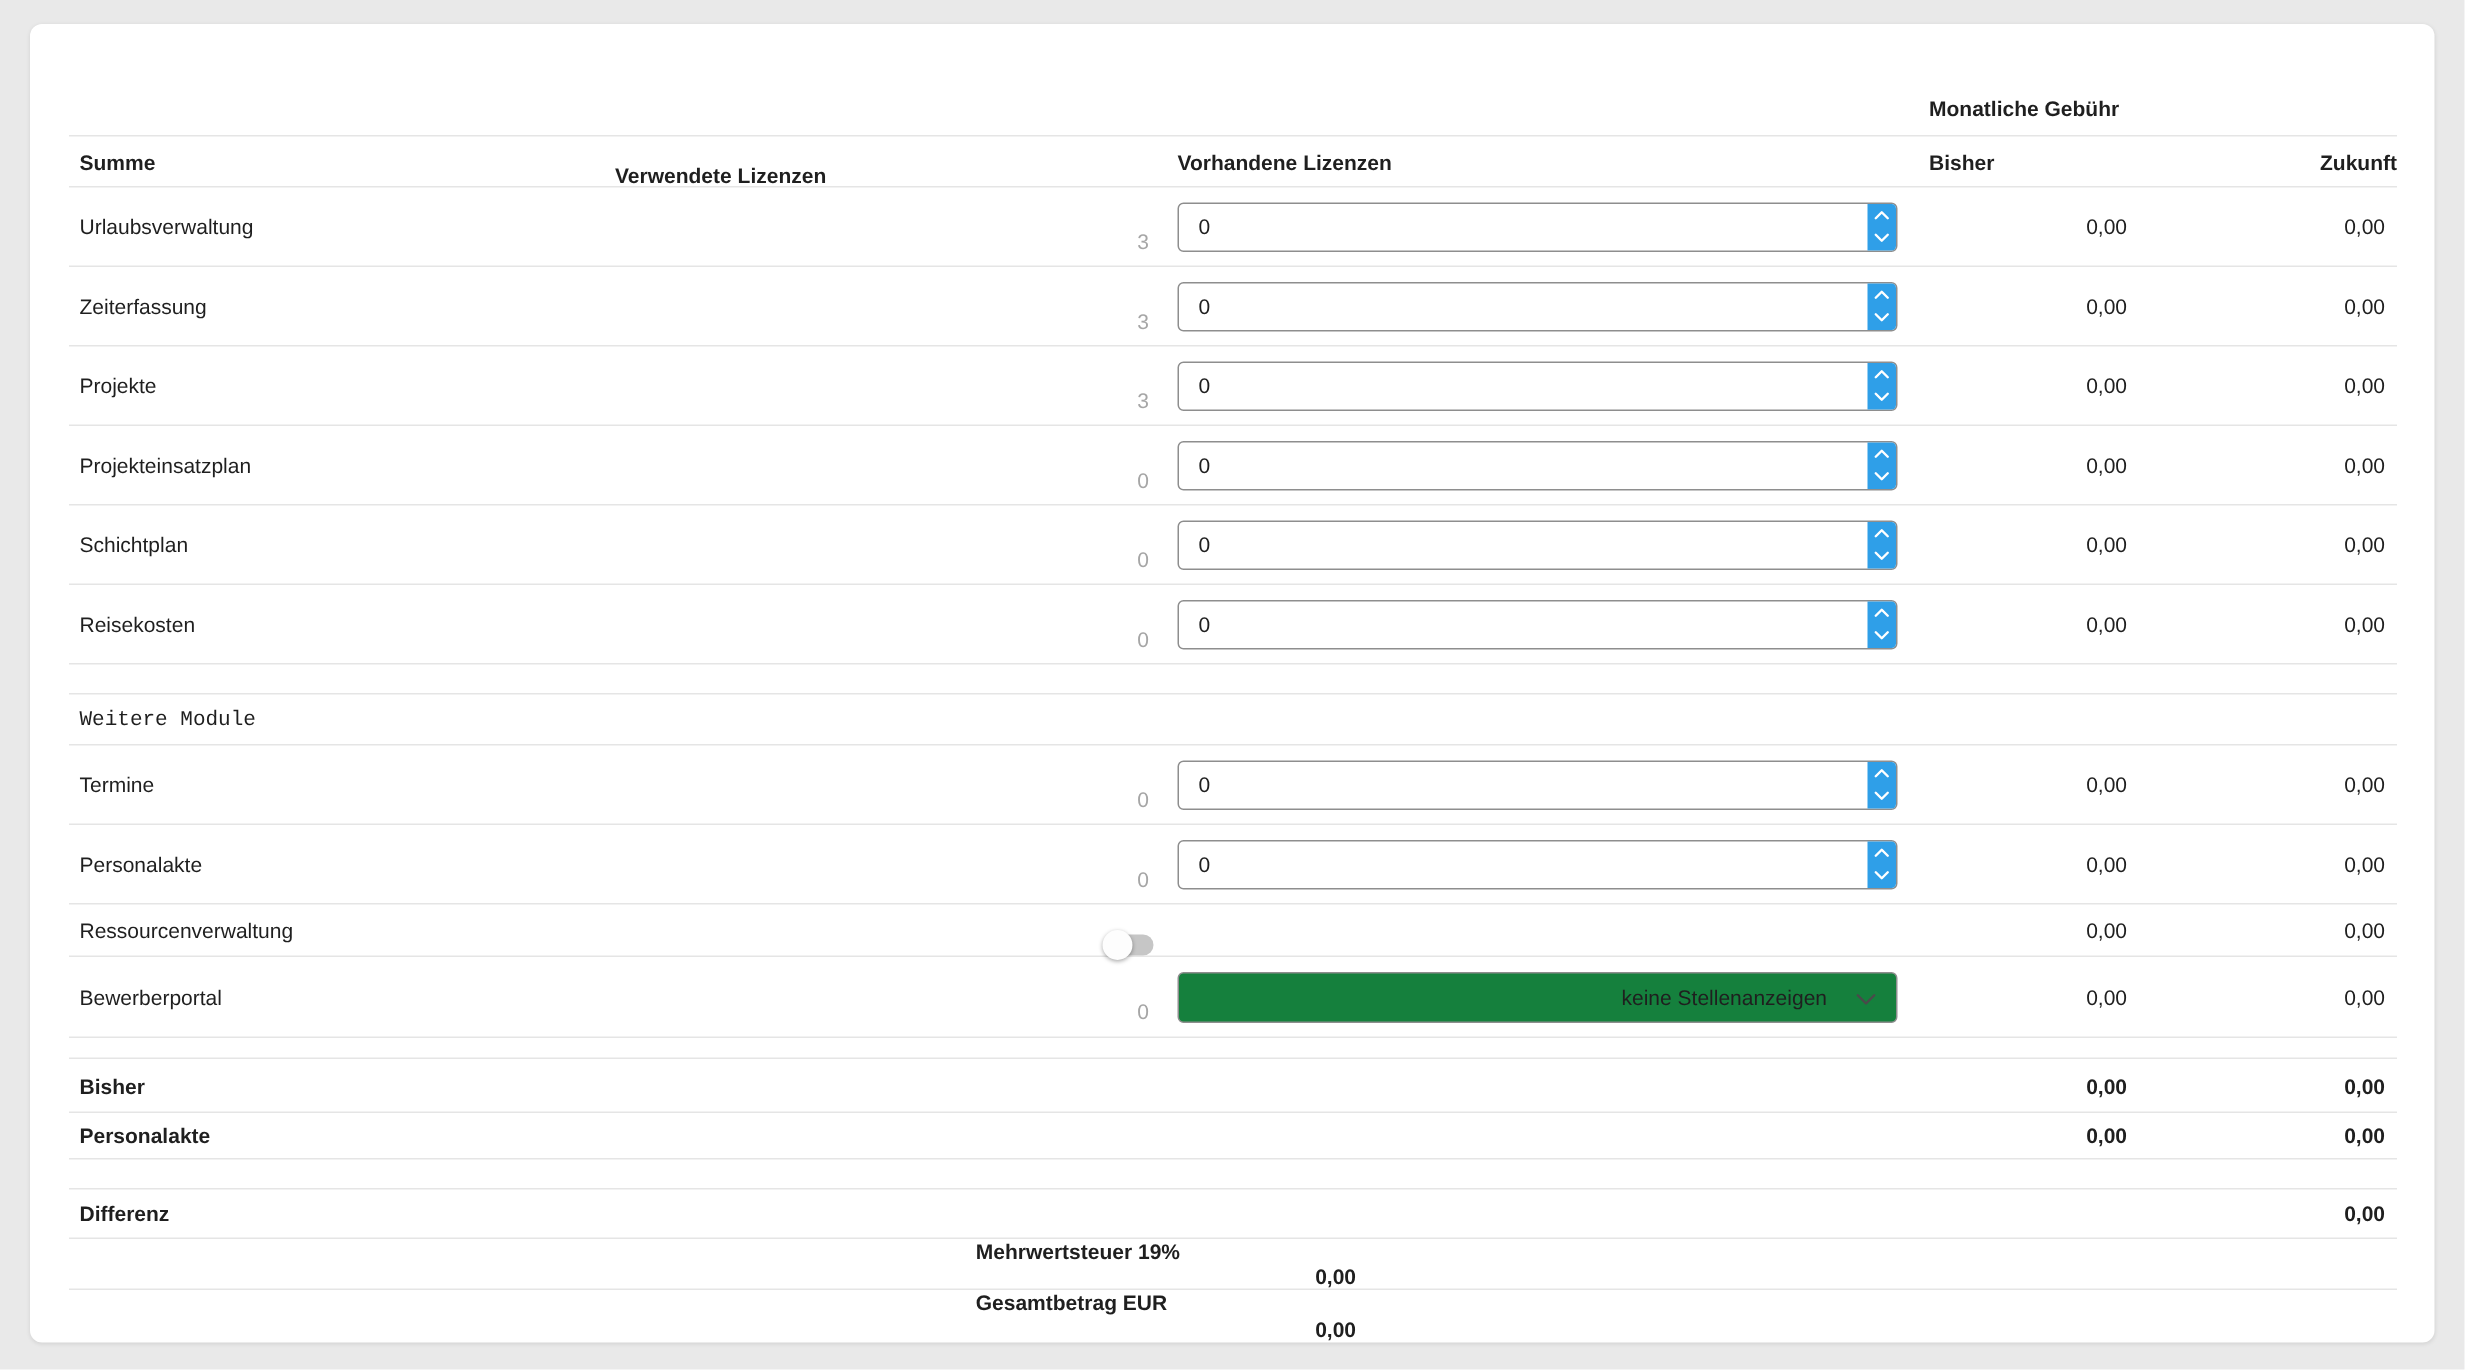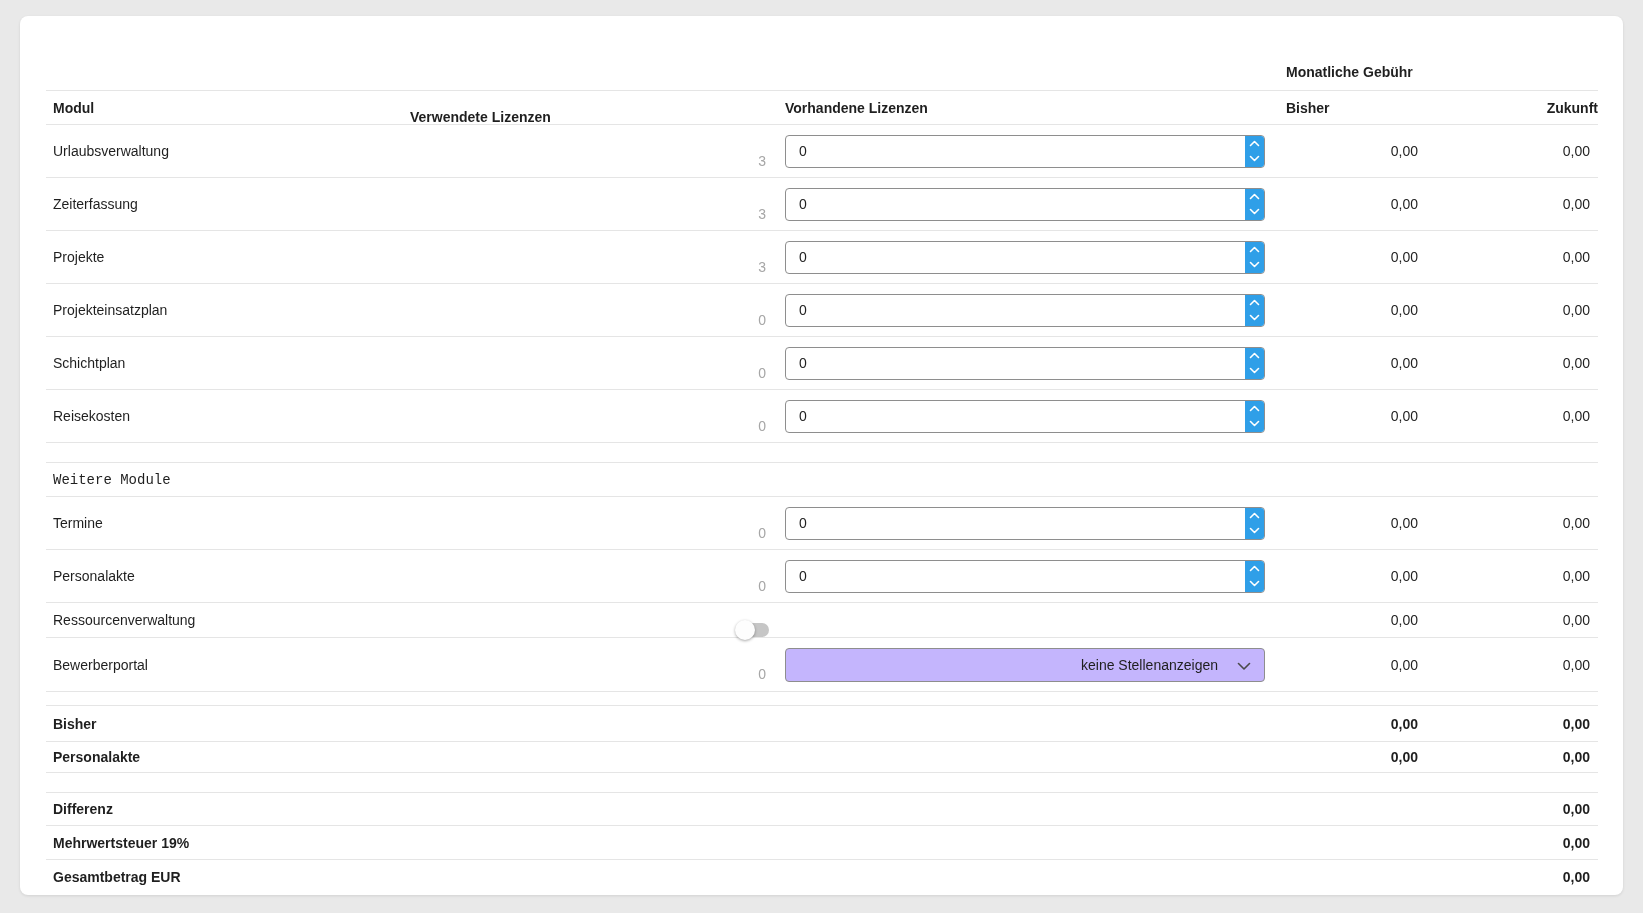--- a/index.html
+++ b/index.html
@@ -25,21 +25,21 @@
   .r-head   { height: 34px; font-weight: 700; }
   .r-mod    { height: 53px; }
   .r-spacer { height: 20px; }
   .r-spacer-sm { height: 14px; }
   .r-section{ height: 34px; font-family: Liberation Mono, monospace; }
   .r-short  { height: 35px; }
   .r-select { height: 54px; }
   .r-sum    { height: 36px; font-weight: 700; }
   .r-sub    { height: 31px; font-weight: 700; }
   .r-total  { height: 33px; font-weight: 700; }
-  .r-total2 { height: 34px; font-weight: 700; }
+  .r-total2 { height: 34px; font-weight: 700; flex-direction: column; }
   .no-border { border-bottom: none; }
 
   .c1 { width: 357px; padding-left: 7px; }
   .c2 { width: 369px; margin-top: 19px; }
   .c2.head { padding-left: 7px; }
   .c2.cnt  { text-align: right; padding-right: 6px; color: #a6a6a6; }
   .c2.tgl  { display: flex; justify-content: flex-end; padding-right: 3px; }
   .c3 { width: 514px; padding-left: 13px; }
   .c4 { width: 132px; }
   .c4.val { text-align: right; }
@@ -76,38 +76,38 @@
   .switch .knob {
     position: absolute; left: 0; top: 0;
     width: 20px; height: 20px; border-radius: 50%;
     background: #fdfdfd;
     box-shadow: 0 1px 3px rgba(0,0,0,0.35);
   }
 
   .selectbox {
     width: 480px; height: 34px;
     border: 1px solid #8e8e8e; border-radius: 4px;
-    background: #c4b5fd;
+    background: #15803d;
     display: flex; align-items: center; justify-content: flex-end;
     padding-right: 13px; gap: 19px;
     cursor: pointer;
   }
 </style>
 </head>
 <body>
 
 <div class="card">
   <div class="tbl">
 
     <div class="row r-group">
       <div class="c-groupspan">Monatliche Gebühr</div>
     </div>
 
     <div class="row r-head">
-      <div class="c1">Modul</div>
+      <div class="c1">Summe</div>
       <div class="c2 head">Verwendete Lizenzen</div>
       <div class="c3">Vorhandene Lizenzen</div>
       <div class="c4">Bisher</div>
       <div class="c5 head">Zukunft</div>
     </div>
 
     <div class="row r-mod">
       <div class="c1">Urlaubsverwaltung</div>
       <div class="c2 cnt">3</div>
       <div class="c3">

